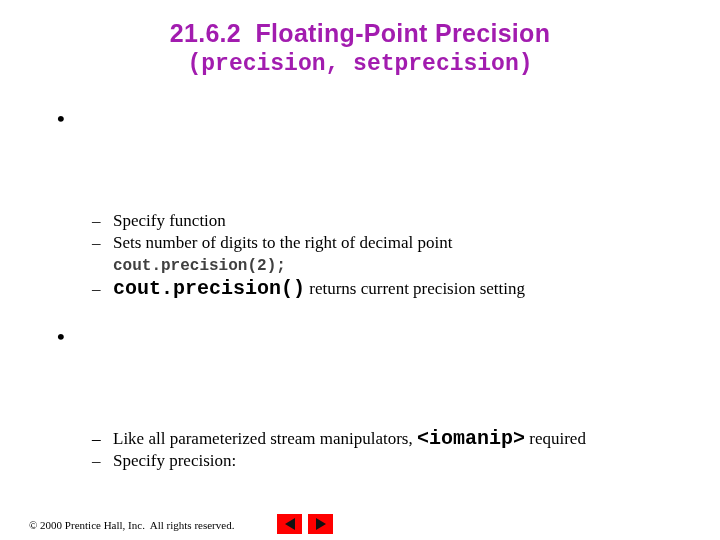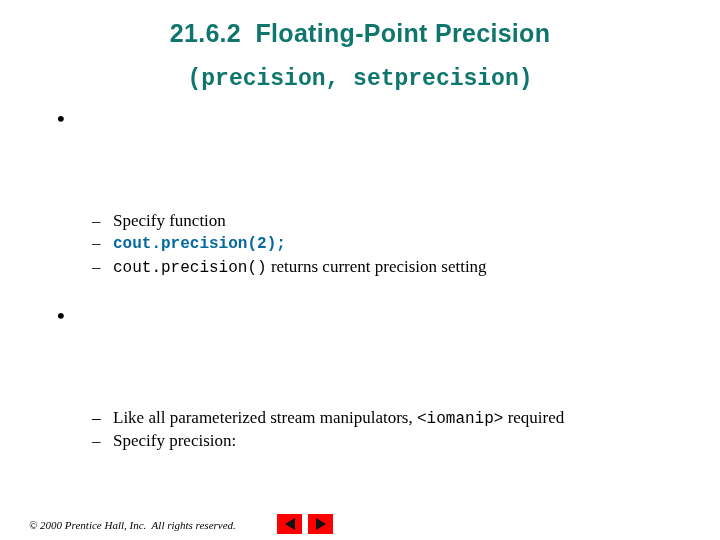--- a/index.html
+++ b/index.html
@@ -35,21 +35,21 @@
     font-size: 25px;
     letter-spacing: 0.3px;
     line-height: 30px;
     white-space: pre;
   }
   .title-line2 {
     font-family: "Liberation Mono", monospace;
     font-weight: bold;
     font-size: 23px;
     line-height: 30px;
-    margin-top: 16px;
+    margin-top: 1px;
     white-space: pre;
   }
 
   
   .body-area {
     position: absolute;
     left: 0;
     top: 104px;
     width: 720px;
   }
@@ -88,49 +88,48 @@
     left: 92px;
     top: 0;
     font-family: "Liberation Serif", serif;
     font-size: 17px;
     line-height: 22px;
   }
 
   
   .code {
     font-family: "Liberation Mono", monospace;
-    font-weight: normal;
-    font-size: 16px;
+    font-weight: bold;
+    font-size: 20px;
     line-height: 22px;
     letter-spacing: 0px;
     white-space: pre;
   }
   .code-line {
     padding-left: 113px;
     font-family: "Liberation Mono", monospace;
     font-weight: bold;
     font-size: 16px;
     line-height: 24px;
     white-space: pre;
-    color: #0369a1;
+    color: #404040;
   }
   .gap-md { height: 16px; }
   .gap-lg { height: 22px; }
 
   
   .footer {
     position: absolute;
     left: 29px;
     top: 518px;
     font-family: "Liberation Serif", serif;
     font-size: 11px;
     line-height: 14px;
     color: #000000;
     white-space: pre;
-    font-style: italic;
   }
   .nav-group {
     position: absolute;
     left: 277px;
     top: 514px;
     display: flex;
     gap: 6px;
   }
   .nav-btn {
     width: 25px;
@@ -152,40 +151,41 @@
     border-top: 6px solid transparent;
     border-bottom: 6px solid transparent;
     border-left: 10px solid #111111;
   }
 </style>
 </head>
 <body style="background: rgb(255, 255, 255);">
 
 <div class="slide">
 
-  <div class="title-block" style="color: #0f766e;">
+  <div class="title-block" style="color: #a21caf;">
     <div class="title-line1">21.6.2  Floating-Point Precision</div>
     <div class="title-line2">(precision, setprecision)</div>
   </div>
 
   <div class="body-area">
 
     <div class="lvl1">
       <span class="bullet-dot">•</span>
     </div>
 
     <div class="gap-md"></div>
 
     <div class="lvl2">
       <span class="dash">–</span>
       <span>Specify function</span>
     </div>
 
     <div class="lvl2">
       <span class="dash">–</span>
+      <span>Sets number of digits to the right of decimal point</span>
     </div>
 
     <div class="code-line">cout.precision(2);</div>
 
     <div class="lvl2">
       <span class="dash">–</span>
       <span class="code">cout.precision()</span><span> returns current precision setting</span>
     </div>
 
     <div class="gap-lg"></div>

